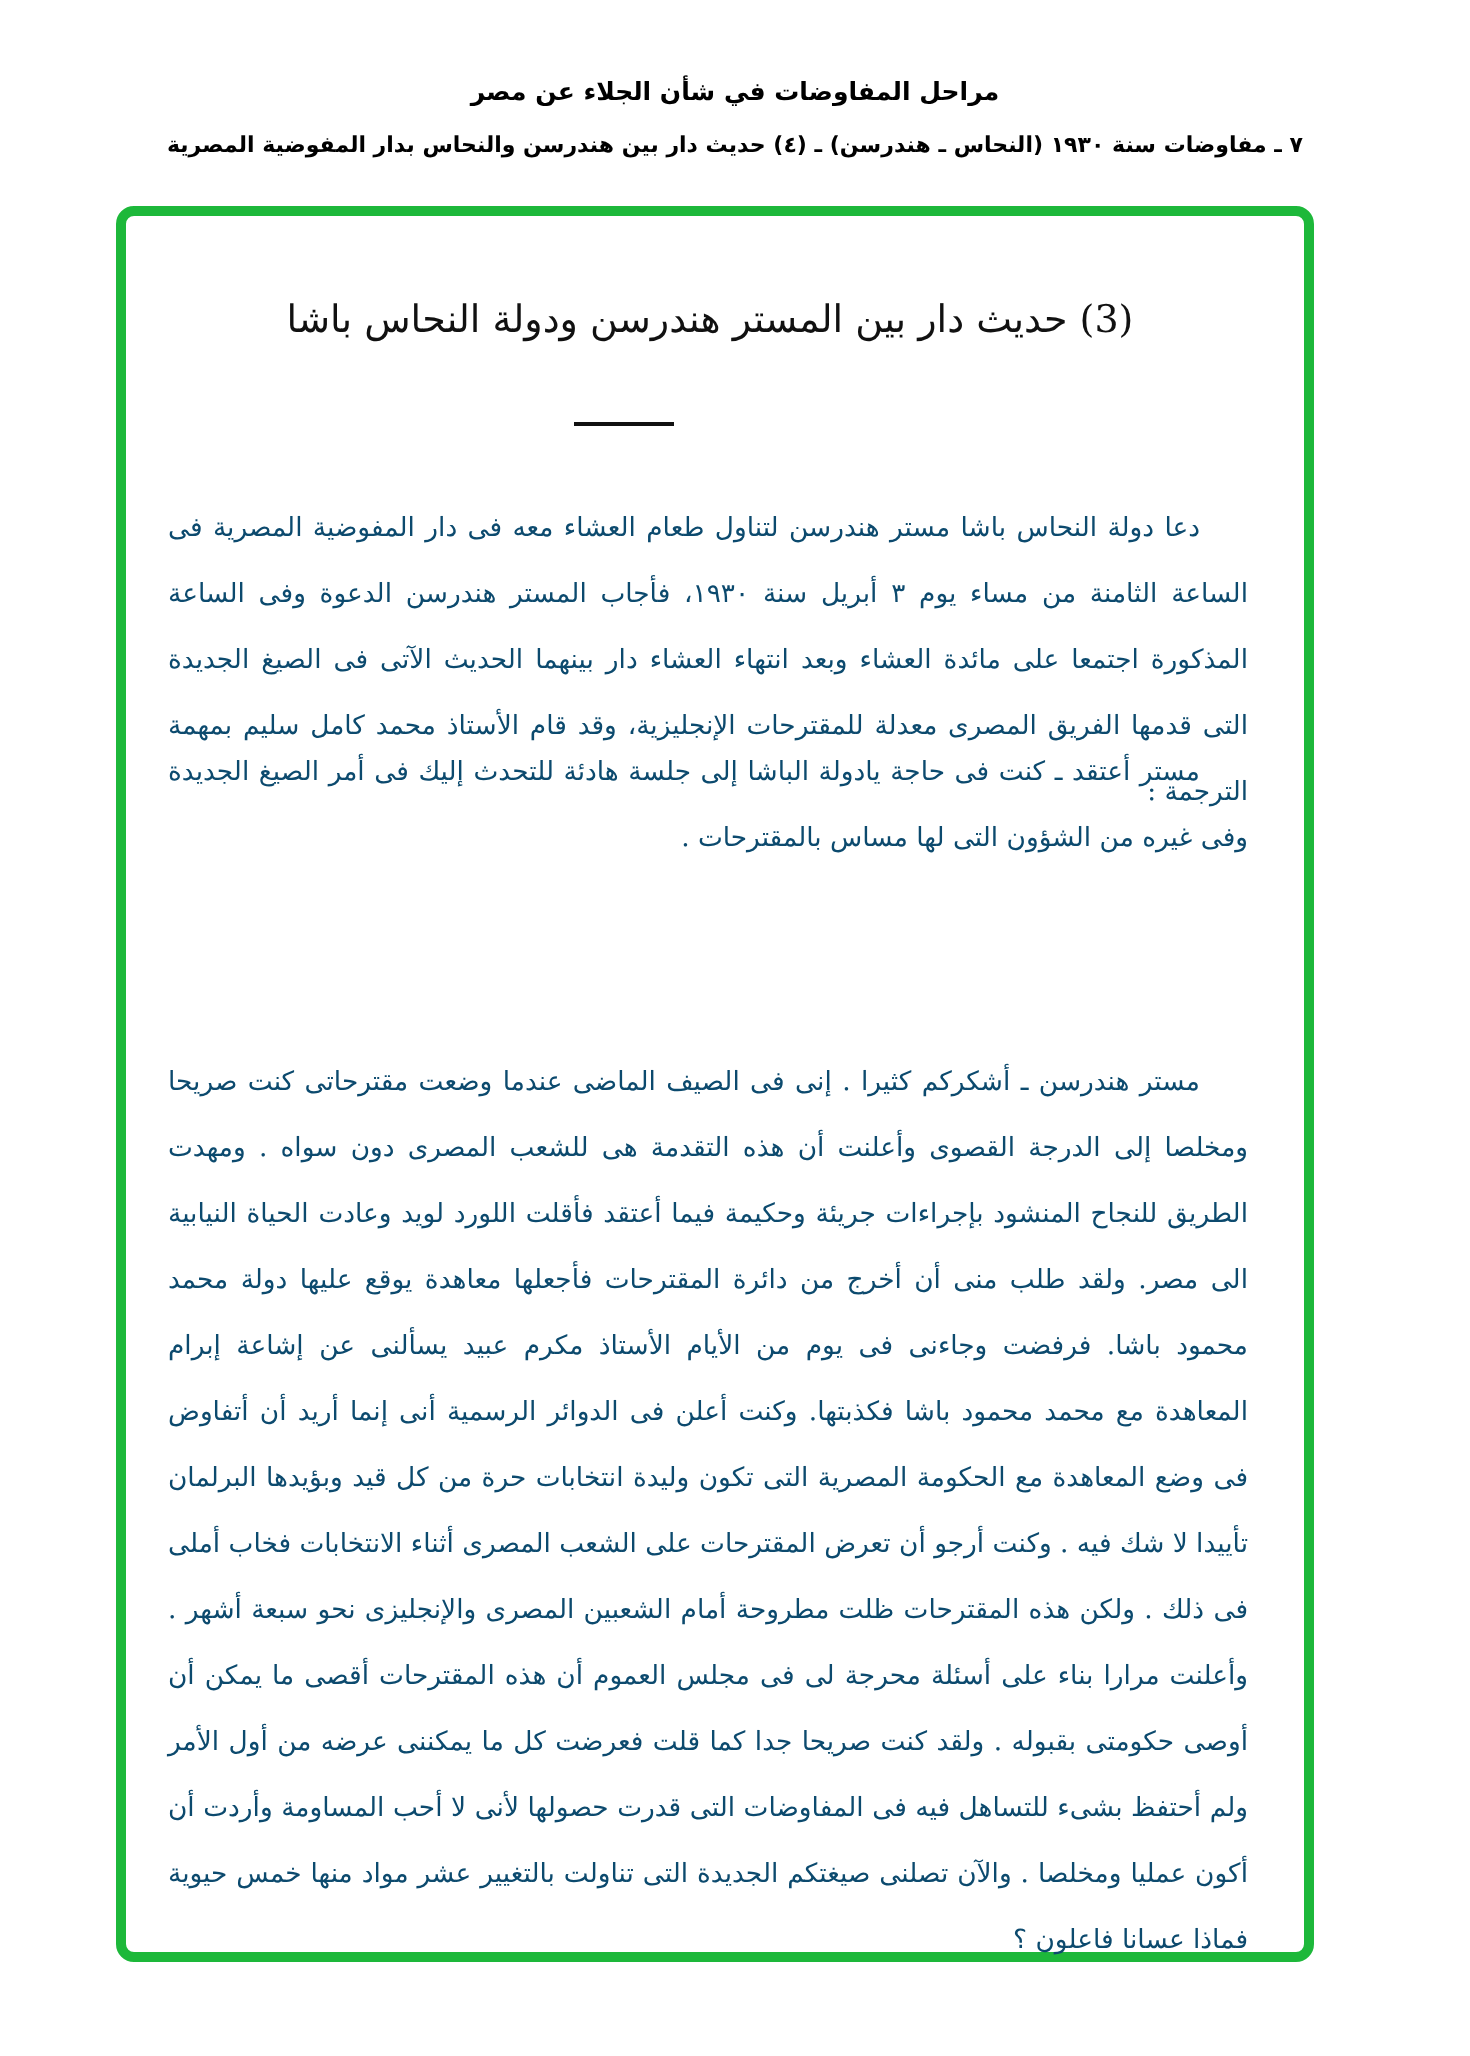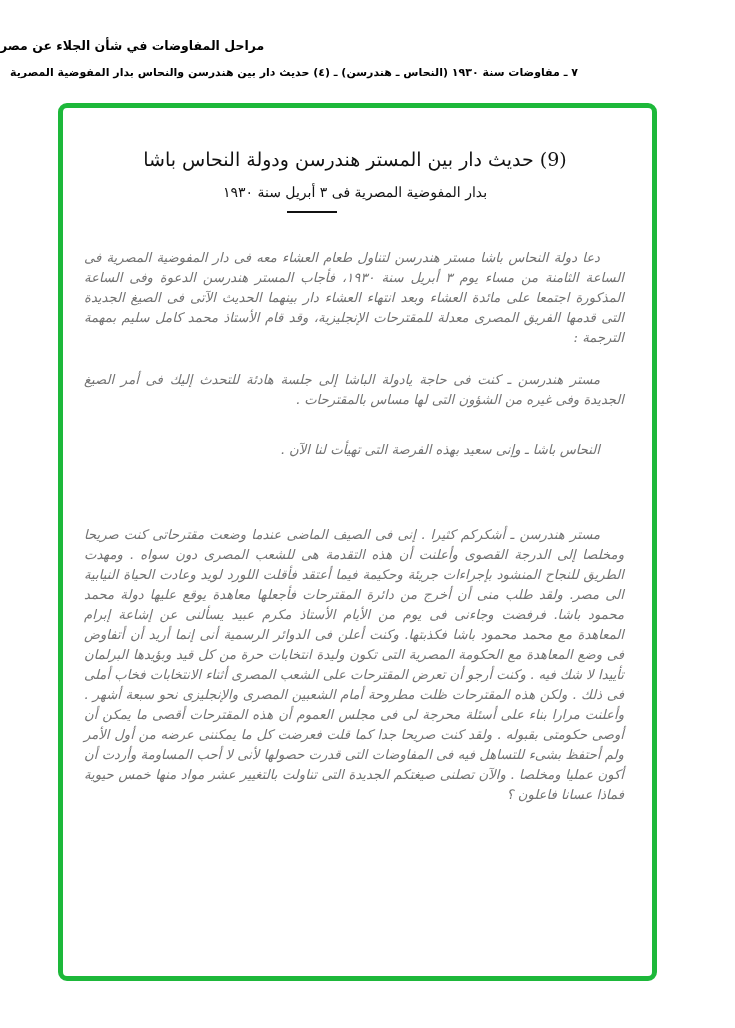--- a/index.html
+++ b/index.html
@@ -1,49 +1,45 @@
 <!DOCTYPE html>
 <html><head>
 <meta charset="utf-8">
 <style>
   html, body { margin: 0; padding: 0; background: #ffffff; }
   body { width: 735px; height: 1028px; position: relative; overflow: hidden; font-family: "DejaVu Sans", sans-serif; color: #111; }
-  .header { position: absolute; left: 0; width: 735px; text-align: left; direction: rtl; font-family: "DejaVu Sans", sans-serif; font-weight: bold; color: #000; }
+  .header { position: absolute; left: 0; width: 735px; text-align: center; direction: rtl; font-family: "DejaVu Sans", sans-serif; font-weight: bold; color: #000; }
   .h1 { top: 38px; font-size: 12.5px; }
   .h2 { top: 66px; font-size: 11px; left: 10px; width: 715px; }
   .frame { position: absolute; left: 58px; top: 103px; width: 589px; height: 868px; border: 5px solid #1db83a; border-radius: 9px; }
   .page { position: absolute; left: 62px; top: 108px; width: 586px; height: 860px; direction: rtl; font-family: "DejaVu Serif", serif; }
   .title { position: absolute; top: 40px; left: 0; width: 586px; text-align: center; font-size: 19px; color: #111; }
   .subtitle { position: absolute; top: 76px; left: 0; width: 586px; text-align: center; font-size: 14px; color: #111; }
   .rule { position: absolute; top: 103px; left: 225px; width: 50px; height: 2px; background: #111; }
-  .para { position: absolute; right: 24px; width: 540px; font-size: 13.2px; line-height: 20px; text-align: justify; text-align-last: right; color: #737373; font-style: italic; }
+  .para { position: absolute; right: 24px; width: 540px; font-size: 13.2px; line-height: 33px; text-align: justify; text-align-last: right; color: #0c4a6e; }
   .p1 { top: 140px; }
   .p2 { top: 262px; }
   .p3 { top: 332px; }
   .p4 { top: 370px; margin-top: 47px; }
   .para .indent { display: inline-block; width: 24px; }
 </style>
 </head>
 <body>
 
 <div class="header h1">مراحل المفاوضات في شأن الجلاء عن مصر</div>
 <div class="header h2">٧ ـ مفاوضات سنة ١٩٣٠ (النحاس ـ هندرسن) ـ (٤) حديث دار بين هندرسن والنحاس بدار المفوضية المصرية</div>
 
 <div class="frame"></div>
 
 <div class="page">
-  <div class="title">(9) حديث دار بين المستر هندرسن ودولة النحاس باشا</div>
-  <div class="subtitle">بدار المفوضية المصرية فى ٣ أبريل سنة ١٩٣٠</div>
+  <div class="title">(3) حديث دار بين المستر هندرسن ودولة النحاس باشا</div>
   <div class="rule"></div>
 
   <div class="para p1">
     <span class="indent"></span><span>دعا دولة النحاس باشا مستر هندرسن لتناول طعام العشاء معه فى دار المفوضية المصرية فى الساعة الثامنة من مساء يوم ٣ أبريل سنة ١٩٣٠، فأجاب المستر هندرسن الدعوة وفى الساعة المذكورة اجتمعا على مائدة العشاء وبعد انتهاء العشاء دار بينهما الحديث الآتى فى الصيغ الجديدة التى قدمها الفريق المصرى معدلة للمقترحات الإنجليزية، وقد قام الأستاذ محمد كامل سليم بمهمة الترجمة :</span>
   </div>
   <div class="para p2">
-    <span class="indent"></span><span>مستر هندرسن ـ كنت فى حاجة يادولة الباشا إلى جلسة هادئة للتحدث إليك فى أمر الصيغ الجديدة وفى غيره من الشؤون التى لها مساس بالمقترحات .</span>
-  </div>
-  <div class="para p3">
-    <span class="indent"></span><span>النحاس باشا ـ وإنى سعيد بهذه الفرصة التى تهيأت لنا الآن .</span>
+    <span class="indent"></span><span>مستر أعتقد ـ كنت فى حاجة يادولة الباشا إلى جلسة هادئة للتحدث إليك فى أمر الصيغ الجديدة وفى غيره من الشؤون التى لها مساس بالمقترحات .</span>
   </div>
   <div class="para p4">
     <span class="indent"></span><span>مستر هندرسن ـ أشكركم كثيرا . إنى فى الصيف الماضى عندما وضعت مقترحاتى كنت صريحا ومخلصا إلى الدرجة القصوى وأعلنت أن هذه التقدمة هى للشعب المصرى دون سواه . ومهدت الطريق للنجاح المنشود بإجراءات جريئة وحكيمة فيما أعتقد فأقلت اللورد لويد وعادت الحياة النيابية الى مصر. ولقد طلب منى أن أخرج من دائرة المقترحات فأجعلها معاهدة يوقع عليها دولة محمد محمود باشا. فرفضت وجاءنى فى يوم من الأيام الأستاذ مكرم عبيد يسألنى عن إشاعة إبرام المعاهدة مع محمد محمود باشا فكذبتها. وكنت أعلن فى الدوائر الرسمية أنى إنما أريد أن أتفاوض فى وضع المعاهدة مع الحكومة المصرية التى تكون وليدة انتخابات حرة من كل قيد وبؤيدها البرلمان تأييدا لا شك فيه . وكنت أرجو أن تعرض المقترحات على الشعب المصرى أثناء الانتخابات فخاب أملى فى ذلك . ولكن هذه المقترحات ظلت مطروحة أمام الشعبين المصرى والإنجليزى نحو سبعة أشهر . وأعلنت مرارا بناء على أسئلة محرجة لى فى مجلس العموم أن هذه المقترحات أقصى ما يمكن أن أوصى حكومتى بقبوله . ولقد كنت صريحا جدا كما قلت فعرضت كل ما يمكننى عرضه من أول الأمر ولم أحتفظ بشىء للتساهل فيه فى المفاوضات التى قدرت حصولها لأنى لا أحب المساومة وأردت أن أكون عمليا ومخلصا . والآن تصلنى صيغتكم الجديدة التى تناولت بالتغيير عشر مواد منها خمس حيوية فماذا عسانا فاعلون ؟</span>
   </div>
 </div>
 
 </body></html>

